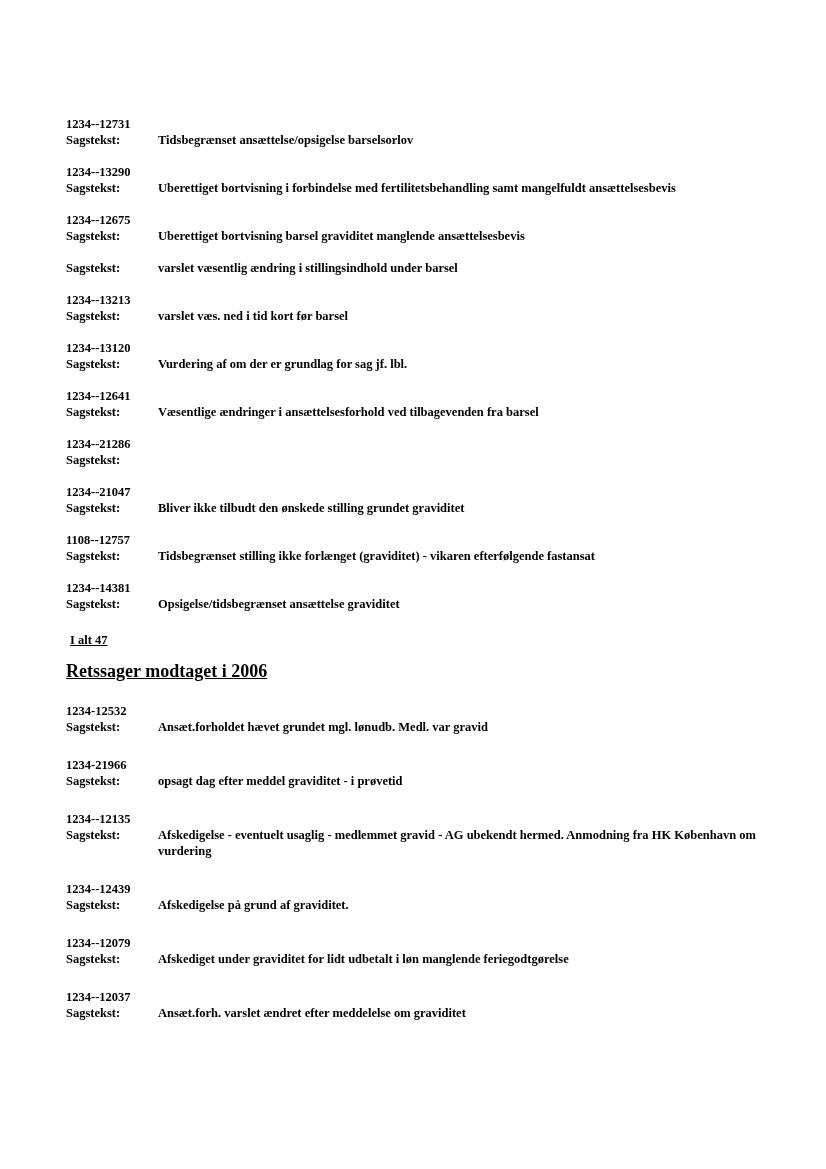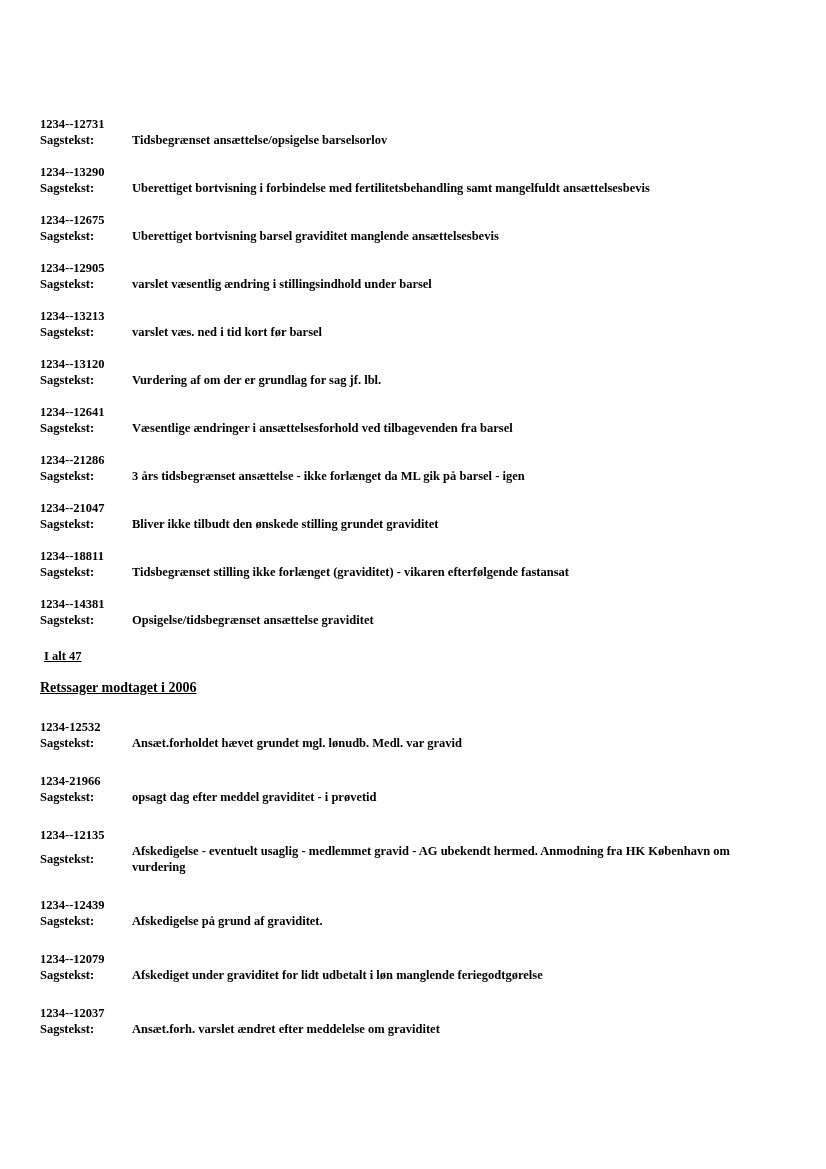--- a/index.html
+++ b/index.html
@@ -6,58 +6,58 @@
     margin: 0;
     padding: 0;
     background: #ffffff;
   }
   .page {
     position: relative;
     width: 826px;
     height: 1169px;
     background: #ffffff;
     box-sizing: border-box;
-    padding: 116px 36px 0 40px;
+    padding: 116px 36px 0 66px;
     font-family: "Liberation Serif", serif;
     font-weight: bold;
     color: #000000;
     font-size: 12.5px;
     overflow: hidden;
   }
   .entry {
     margin-bottom: 16px;
   }
   .section-2 .entry {
     margin-bottom: 22px;
   }
   .case-number {
     line-height: 16px;
     white-space: nowrap;
   }
   .entry-row {
     display: flex;
-    align-items: center;
+    align-items: flex-start;
     line-height: 16px;
   }
   .label {
     flex: 0 0 92px;
     width: 92px;
   }
   .text {
     flex: 0 1 auto;
     max-width: 625px;
   }
   .total {
     display: inline-block;
     text-decoration: underline;
     line-height: 16px;
     margin: 4px 0 0 4px;
   }
   .heading {
-    font-size: 14px;
+    font-size: 18px;
     font-weight: bold;
     text-decoration: underline;
     line-height: 19px;
     margin: 14px 0 22px 0;
   }
 </style>
 </head>
 <body>
 
 <div class="page">
@@ -81,21 +81,20 @@
 
   <div class="entry">
     <div class="case-number">1234--12675</div>
     <div class="entry-row">
       <span class="label">Sagstekst:</span>
       <span class="text">Uberettiget bortvisning barsel graviditet manglende ansættelsesbevis</span>
     </div>
   </div>
 
   <div class="entry">
-    <div class="case-number">1234--12905</div>
     <div class="entry-row">
       <span class="label">Sagstekst:</span>
       <span class="text">varslet væsentlig ændring i stillingsindhold under barsel</span>
     </div>
   </div>
 
   <div class="entry">
     <div class="case-number">1234--13213</div>
     <div class="entry-row">
       <span class="label">Sagstekst:</span>
@@ -116,34 +115,33 @@
     <div class="entry-row">
       <span class="label">Sagstekst:</span>
       <span class="text">Væsentlige ændringer i ansættelsesforhold ved tilbagevenden fra barsel</span>
     </div>
   </div>
 
   <div class="entry">
     <div class="case-number">1234--21286</div>
     <div class="entry-row">
       <span class="label">Sagstekst:</span>
-      <span class="text">3 års tidsbegrænset ansættelse - ikke forlænget da ML gik på barsel - igen</span>
     </div>
   </div>
 
   <div class="entry">
     <div class="case-number">1234--21047</div>
     <div class="entry-row">
       <span class="label">Sagstekst:</span>
       <span class="text">Bliver ikke tilbudt den ønskede stilling grundet graviditet</span>
     </div>
   </div>
 
   <div class="entry">
-    <div class="case-number">1234--18811</div>
+    <div class="case-number">1108--12757</div>
     <div class="entry-row">
       <span class="label">Sagstekst:</span>
       <span class="text">Tidsbegrænset stilling ikke forlænget (graviditet) - vikaren efterfølgende fastansat</span>
     </div>
   </div>
 
   <div class="entry">
     <div class="case-number">1234--14381</div>
     <div class="entry-row">
       <span class="label">Sagstekst:</span>

